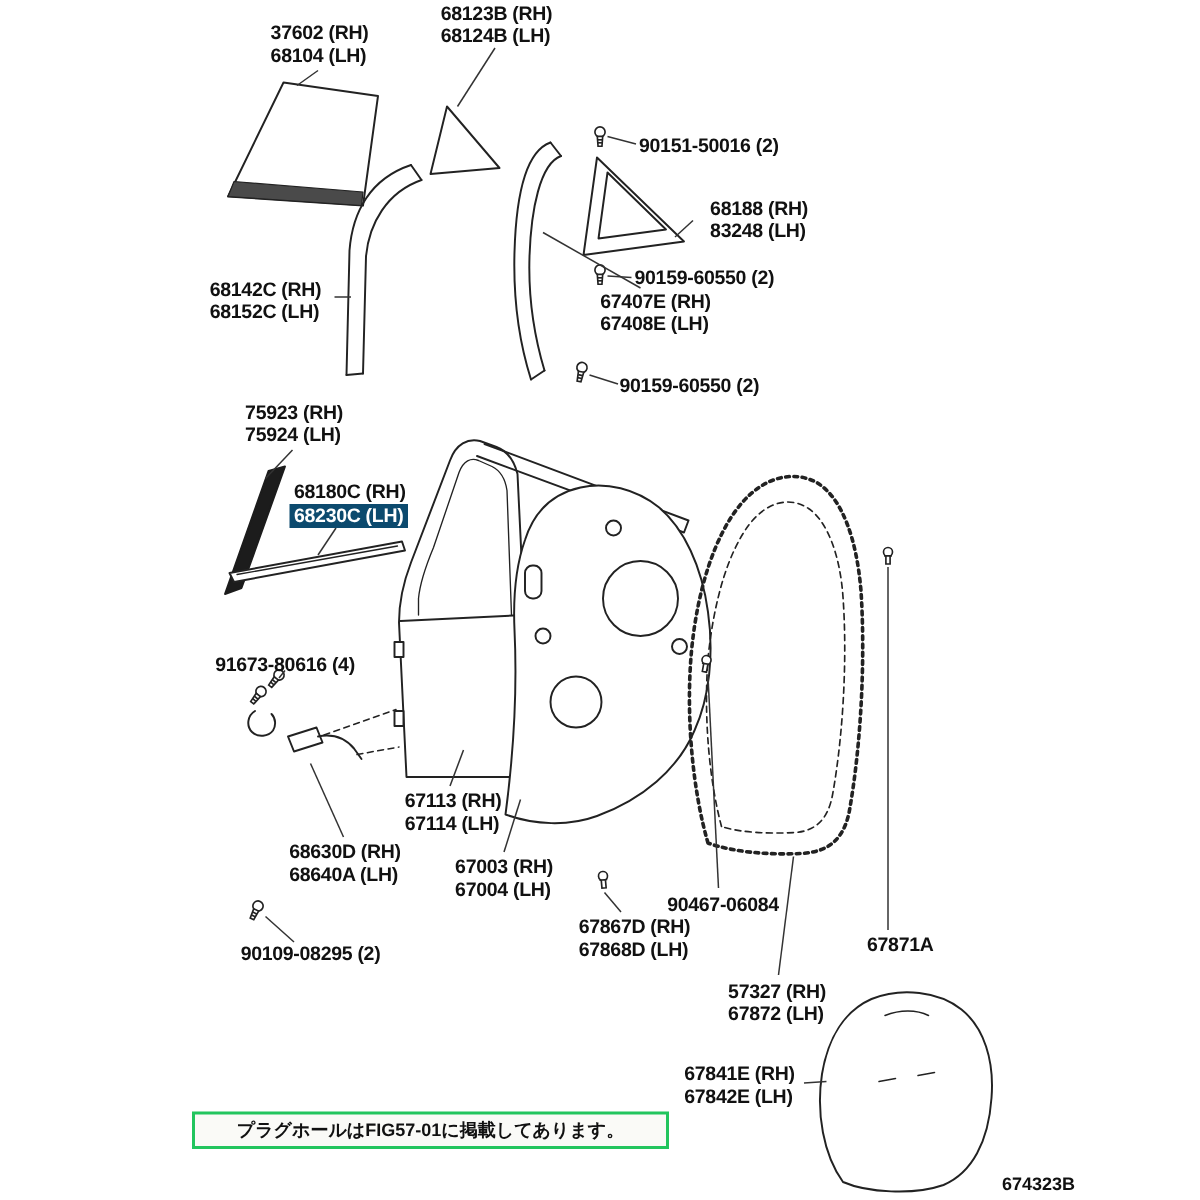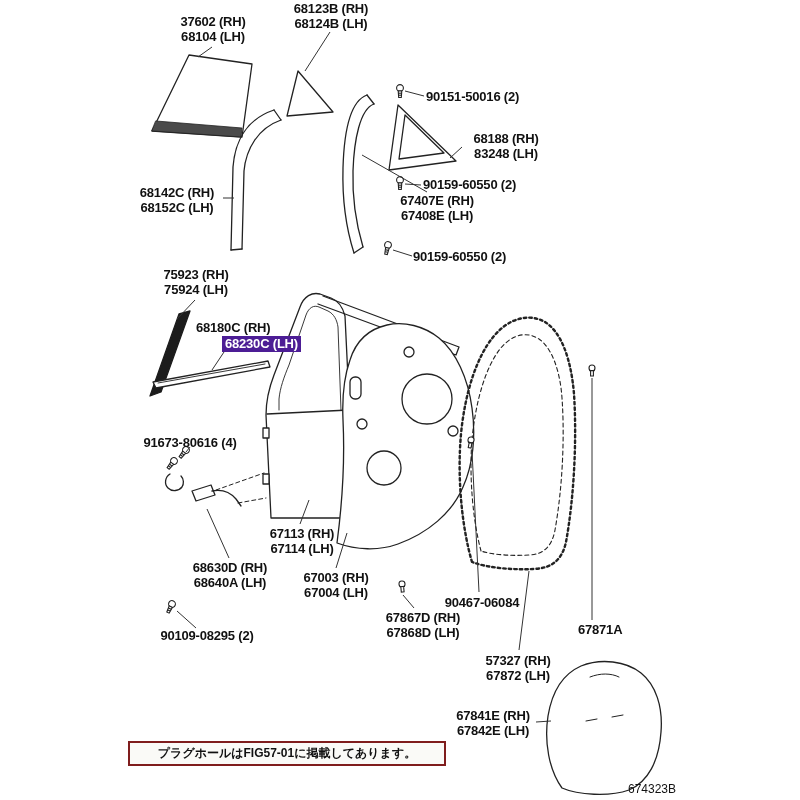--- a/index.html
+++ b/index.html
@@ -1,26 +1,26 @@
 <!DOCTYPE html>
 <html><head>
 <meta charset="utf-8">
 <style>
   html,body{margin:0;padding:0;background:#fff;}
   .stage{position:relative;width:800px;height:800px;background:#fff;overflow:hidden;
          font-family:"Liberation Sans",sans-serif;}
   .art{position:absolute;left:0;top:0;}
-  .lbl{position:absolute;transform:translateX(-50%);text-align:center;white-space:nowrap;
+  .lbl{position:absolute;transform:translateX(-50%);white-space:nowrap;
        font-weight:bold;font-size:13px;line-height:15px;color:#111;letter-spacing:-0.2px;}
   .lbl.la{transform:none;text-align:left;}
   .hl{color:#fff;padding:0 3px 1px 3px;display:inline-block;}
-  .note{position:absolute;border:2px solid #7f1d1d;background:#fafaf7;text-align:center;
+  .note{position:absolute;border:2px solid #22c55e;background:#fafaf7;text-align:center;
         font-weight:bold;font-size:12px;line-height:15px;color:#111;padding:3px 2px;}
   .note .ref{text-decoration:underline;}
-  .code{position:absolute;font-weight:normal;font-size:12px;color:#111;}
+  .code{position:absolute;font-weight:bold;font-size:12px;color:#111;margin-left:40px;}
 </style>
 </head>
 <body>
 
 <div class="stage">
 
   <svg class="art" width="800" height="800" viewBox="0 0 800 800">
     <defs>
       <g id="bolt" stroke="#222" stroke-width="1.1" fill="#fff">
         <circle cx="0" cy="0" r="3.4"></circle>
@@ -166,21 +166,21 @@
     <div>90159-60550 (2)</div>
   </div>
   <div class="lbl" style="left:196px;top:267px">
     <div>75923 (RH)</div>
       <div>75924 (LH)</div>
   </div>
   <div class="lbl la" style="left:196px;top:320px">
     <div>68180C (RH)</div>
   </div>
   <div class="lbl la" style="left:193px;top:336px">
-    <span class="hl" style="background: #4c1d95; margin-left: 29px;">68230C (LH)</span>
+    <span class="hl" style="background: #0c4a6e;">68230C (LH)</span>
   </div>
   <div class="lbl" style="left:190px;top:435px">
     <div>91673-80616 (4)</div>
   </div>
   <div class="lbl" style="left:302px;top:526px">
     <div>67113 (RH)</div>
       <div>67114 (LH)</div>
   </div>
   <div class="lbl" style="left:230px;top:560px">
     <div>68630D (RH)</div>

